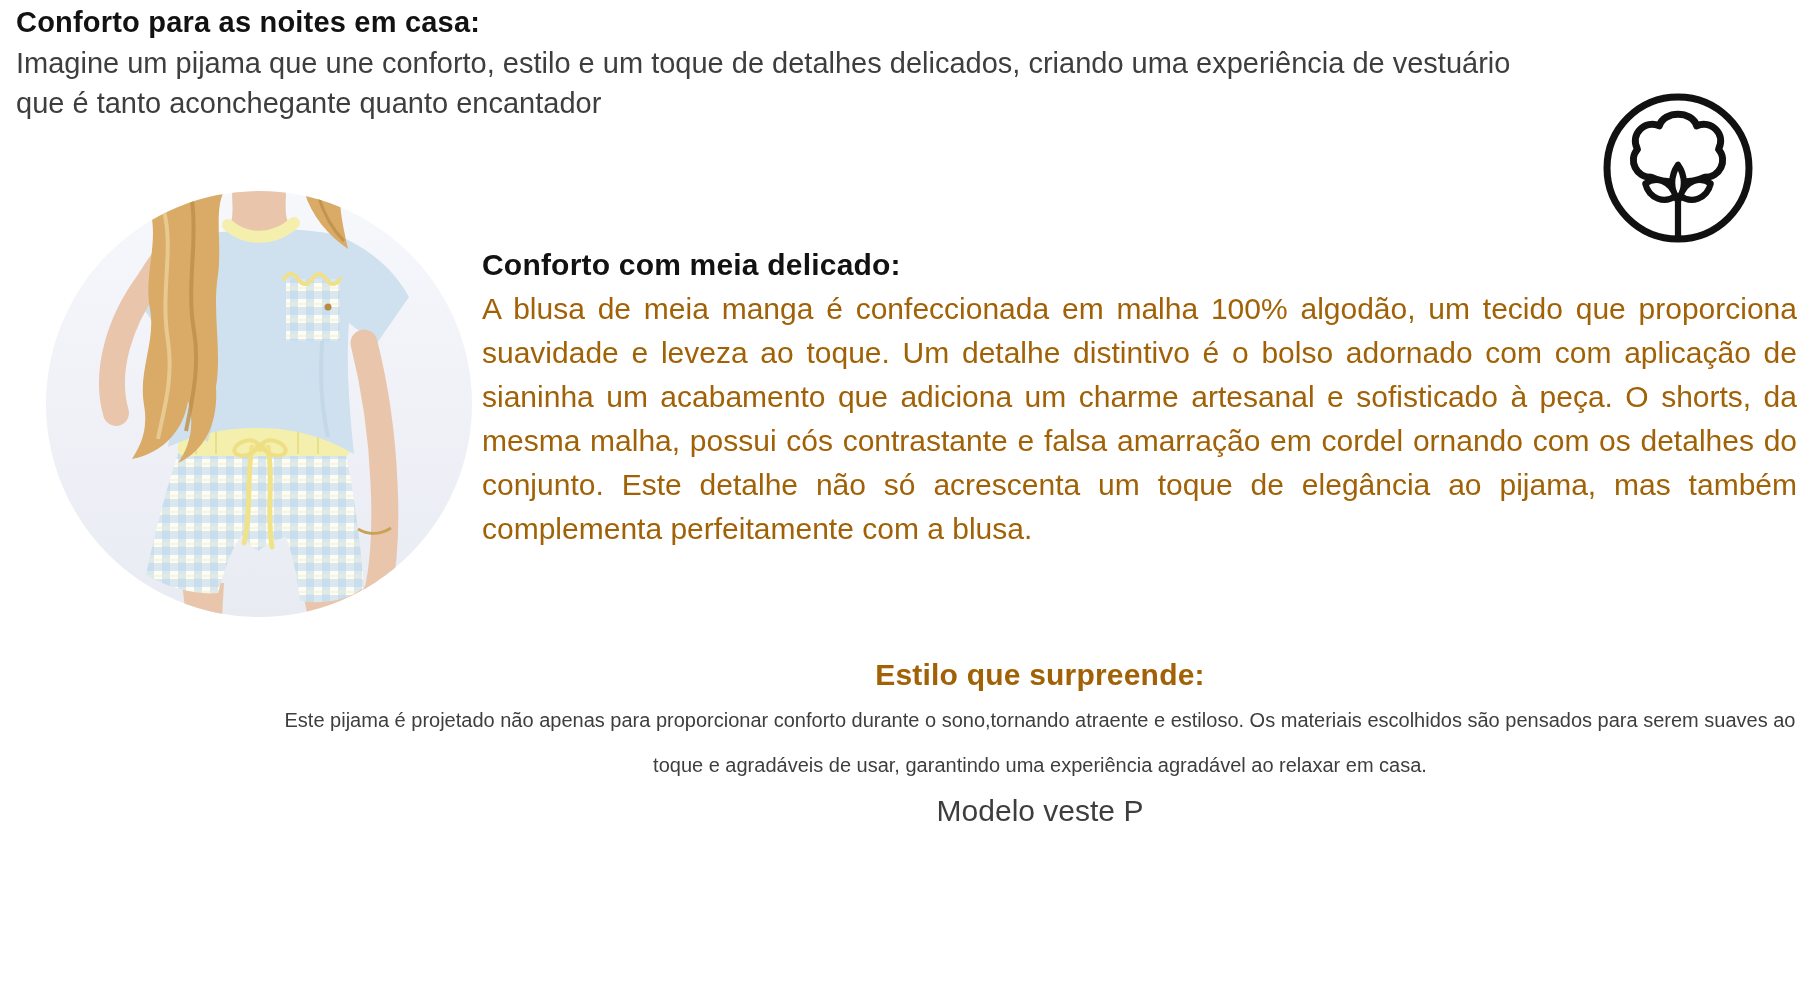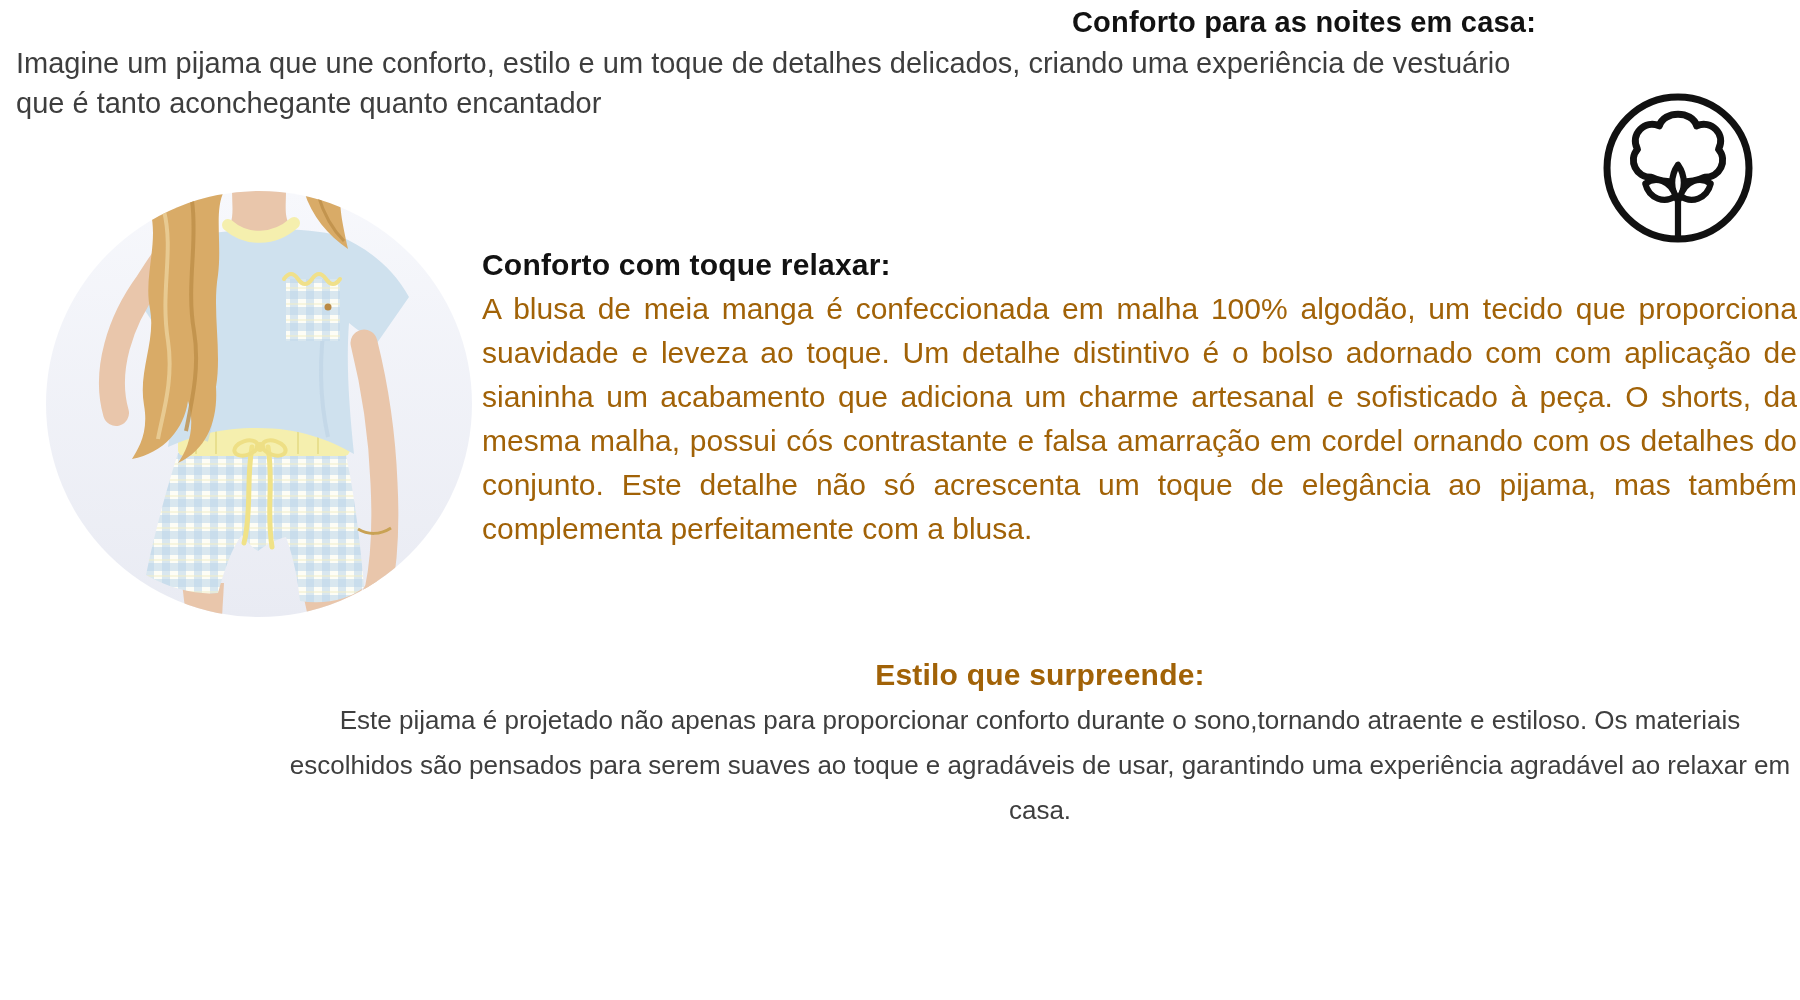--- a/index.html
+++ b/index.html
@@ -23,21 +23,20 @@
     top: 2px;
     width: 1520px;
   }
   .intro h1 {
     margin: 0;
     font-size: 29px;
     line-height: 41px;
     font-weight: bold;
     color: #121212;
     letter-spacing: 0.2px;
-    text-align: right;
   }
   .intro p {
     margin: 0;
     font-size: 29px;
     line-height: 40px;
     color: #3e3e3e;
   }
   .cotton-badge {
     position: absolute;
     left: 1600px;
@@ -86,21 +85,21 @@
   .sec-estilo h2 {
     margin: 0;
     font-size: 30px;
     line-height: 46px;
     font-weight: bold;
     color: #a16207;
     letter-spacing: 0.2px;
   }
   .sec-estilo p {
     margin: 0;
-    font-size: 26px;
+    font-size: 20px;
     line-height: 45px;
     color: #3e3e3e;
   }
   .sec-estilo .size-note {
     margin: 0;
     font-size: 30px;
     line-height: 45px;
     color: #3e3e3e;
   }
 </style>
@@ -209,22 +208,23 @@
                C 176 160, 166 120, 172 84
                C 176 52, 168 20, 178 0 Z" fill="#d9ab67"></path>
       <path d="M 118 20 C 128 60, 114 100, 122 150 C 128 190, 116 225, 112 248" fill="none" stroke="#e9cd96" stroke-width="4" opacity="0.9"></path>
       <path d="M 146 10 C 152 50, 140 95, 148 140 C 154 176, 146 210, 140 240" fill="none" stroke="#bd8e49" stroke-width="4" opacity="0.8"></path>
       <path d="M 258 0 C 266 26, 282 44, 302 58 C 296 30, 292 12, 296 0 Z" fill="#d9ab67"></path>
       <path d="M 272 4 C 278 24, 288 40, 298 50" fill="none" stroke="#bd8e49" stroke-width="3" opacity="0.8"></path>
     </svg>
   </div>
 
   <div class="sec-delicado">
-    <h2>Conforto com toque relaxar:</h2>
+    <h2>Conforto com meia delicado:</h2>
     <p>A blusa de meia manga é confeccionada em malha 100% algodão, um tecido que proporciona suavidade e leveza ao toque. Um detalhe distintivo é o bolso adornado com com aplicação de sianinha um acabamento que adiciona um charme artesanal e sofisticado à peça. O shorts, da mesma malha, possui cós contrastante e falsa amarração em cordel ornando com os detalhes do conjunto. Este detalhe não só acrescenta um toque de elegância ao pijama, mas também complementa perfeitamente com a blusa.</p>
   </div>
 
   <div class="sec-estilo">
     <h2>Estilo que surpreende:</h2>
     <p>Este pijama é projetado não apenas para proporcionar conforto durante o sono,tornando atraente e estiloso. Os materiais escolhidos são pensados para serem suaves ao toque e agradáveis de usar, garantindo uma experiência agradável ao relaxar em casa.</p>
+    <p class="size-note">Modelo veste P</p>
   </div>
 
 </div>
 
 </body></html>

